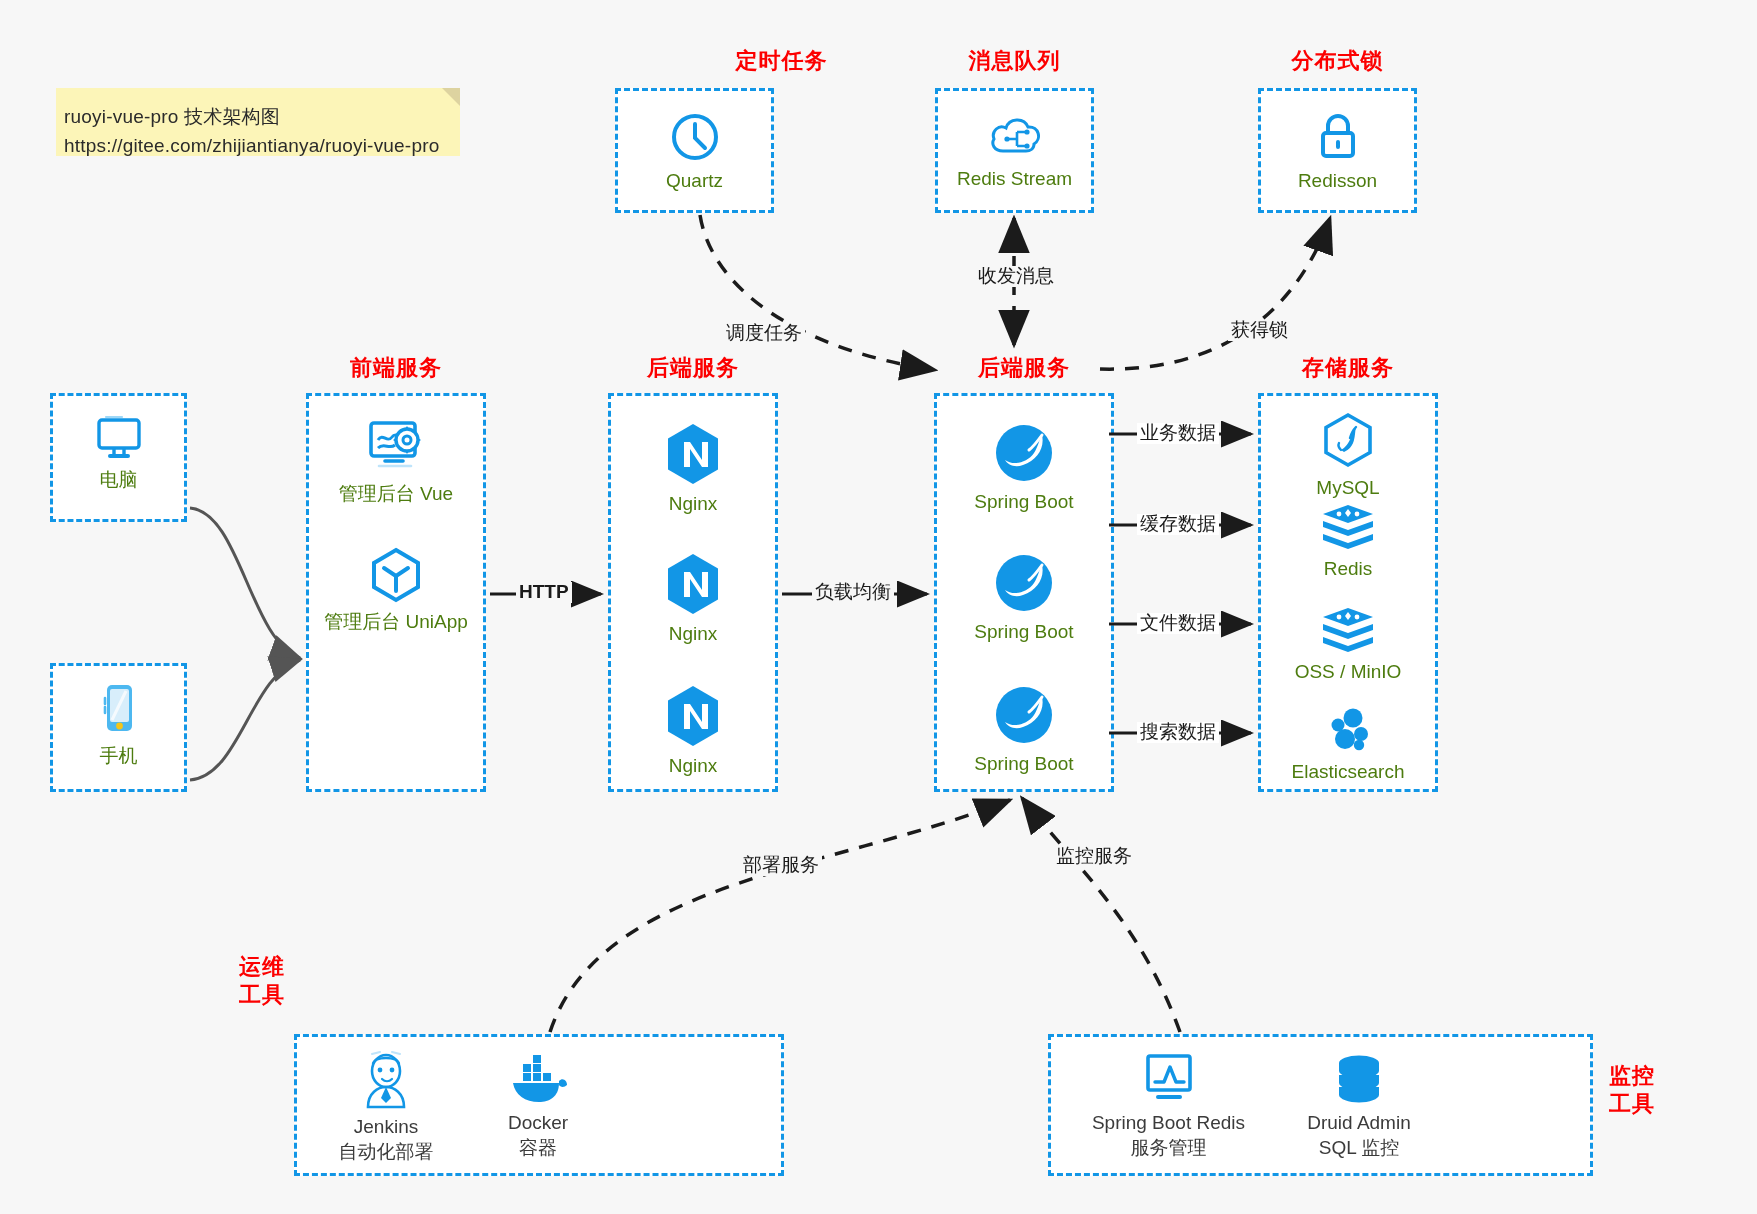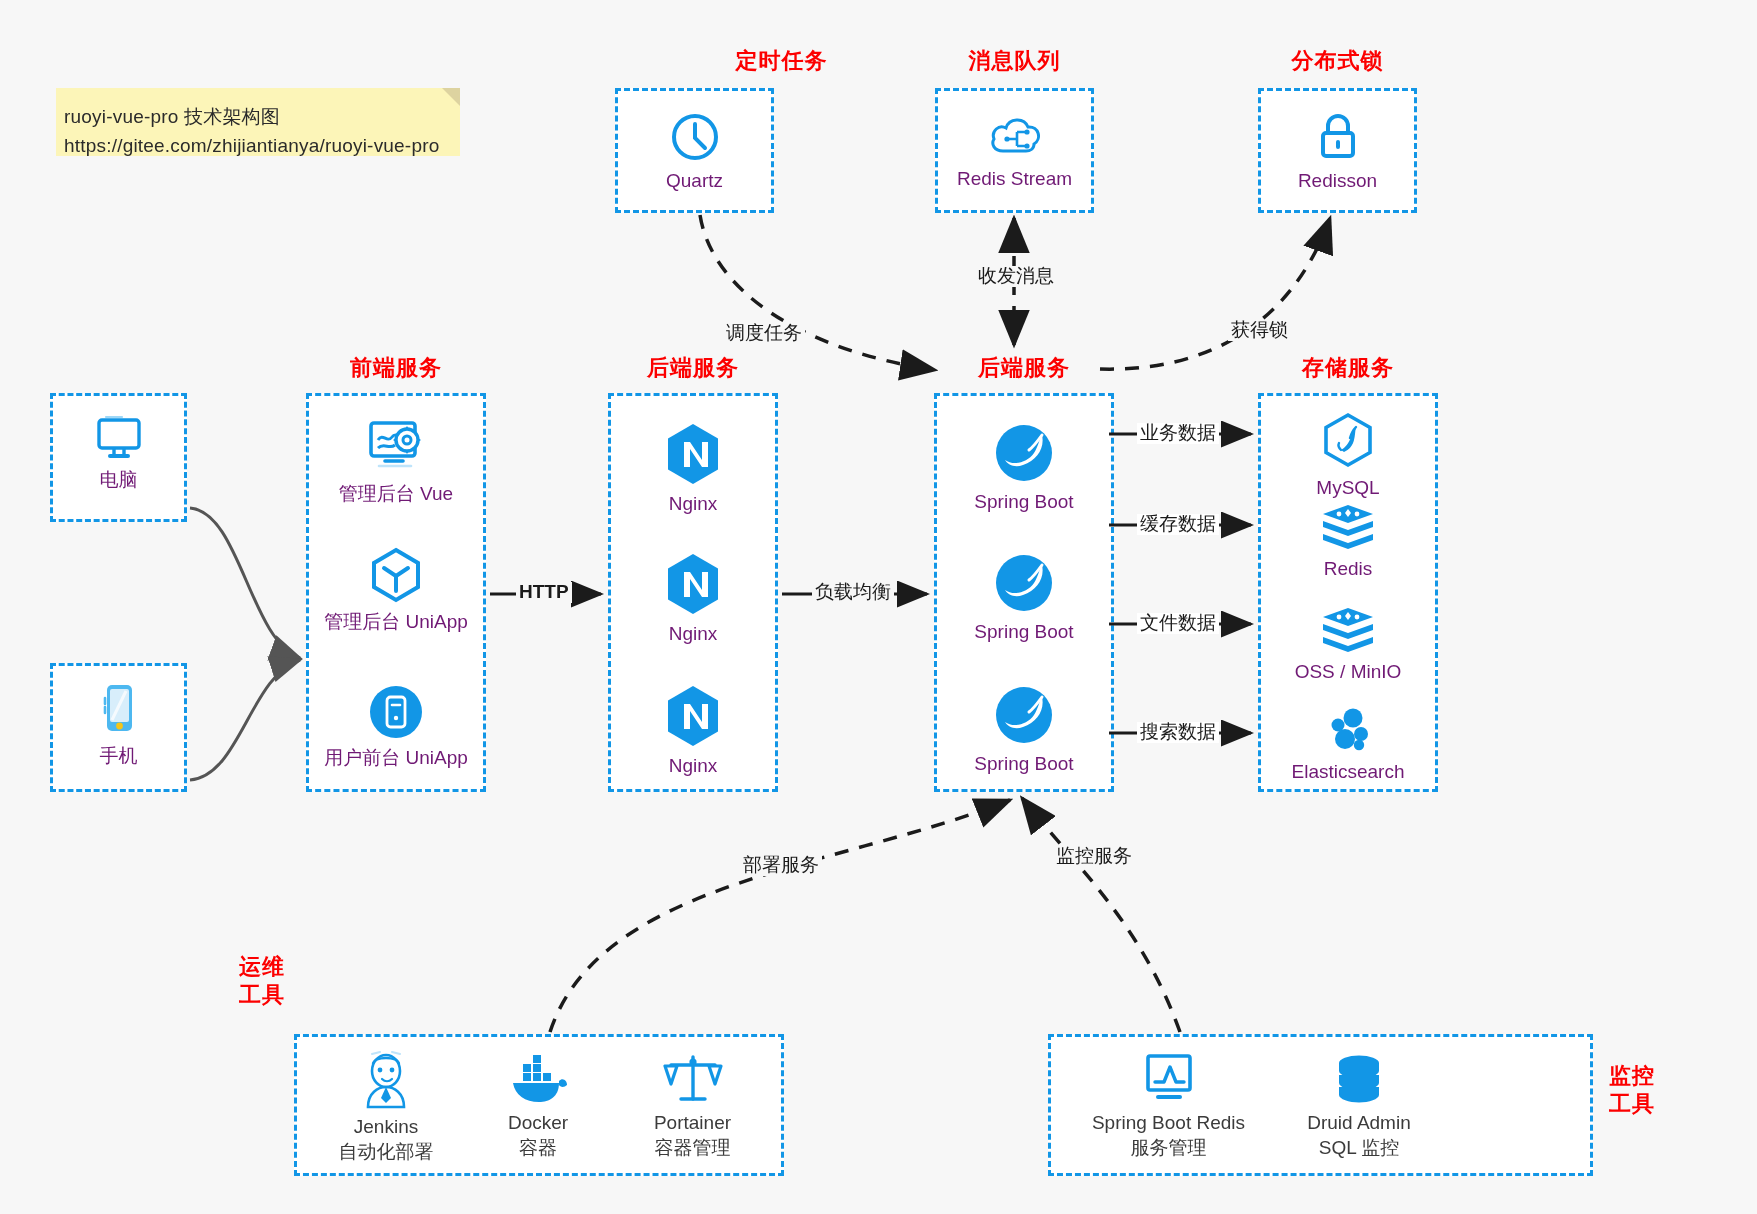--- a/index.html
+++ b/index.html
@@ -71,21 +71,21 @@
     text-align: center;
   }
   .node .ic {
     display: block;
     margin: 0 auto 6px auto;
     line-height: 0;
   }
   .node .lbl {
     display: block;
     font-size: 19px;
-    color: #701a75;
+    color: #4d7c0f;
     line-height: 1.25;
     white-space: nowrap;
   }
 
   
   .hnode {
     position: absolute;
     text-align: center;
   }
   .hnode .ic { display:block; margin: 0 auto 4px auto; line-height: 0; }
@@ -215,31 +215,20 @@
     </div>
     <div class="node" style="top:150px;">
       <span class="ic">
         <svg width="58" height="58" viewBox="0 0 58 58">
           <path d="M29 4 L51 17 L51 41 L29 54 L7 41 L7 17 Z" fill="none" stroke="#1296e6" stroke-width="4"></path>
           <path d="M29 30 L29 45 M29 30 L17 22 M29 30 L41 22" fill="none" stroke="#1296e6" stroke-width="4" stroke-linecap="round"></path>
         </svg>
       </span>
       <span class="lbl">管理后台 UniApp</span>
     </div>
-    <div class="node" style="top:288px;">
-      <span class="ic">
-        <svg width="56" height="56" viewBox="0 0 56 56">
-          <circle cx="28" cy="28" r="26" fill="#1296e6"></circle>
-          <rect x="19" y="13" width="18" height="30" rx="3.5" fill="none" stroke="#ffffff" stroke-width="2.8"></rect>
-          <path d="M24 21 L32 21" stroke="#ffffff" stroke-width="2.6" stroke-linecap="round"></path>
-          <circle cx="28" cy="34" r="2.2" fill="#ffffff"></circle>
-        </svg>
-      </span>
-      <span class="lbl">用户前台 UniApp</span>
-    </div>
   </div>
 
   <div class="group-title" style="left:608px; top:353px; width:170px;">后端服务</div>
   <div class="dbox" style="left:608px; top:393px; width:170px; height:399px;">
     <div class="node" style="top:26px;">
       <span class="ic">
         <svg width="58" height="64" viewBox="0 0 58 64">
           <path d="M29 2 L54 16.5 L54 47.5 L29 62 L4 47.5 L4 16.5 Z" fill="#1296e6"></path>
           <path d="M20 45 L20 20 L26 20 L38 38 L38 20 L44 20 L44 45 L38 45 L26 27 L26 45 Z" fill="#ffffff"></path>
         </svg>
@@ -382,34 +371,20 @@
           <circle cx="24" cy="19" r="2.4" fill="#1296e6"></circle>
           <circle cx="36" cy="19" r="2.4" fill="#1296e6"></circle>
           <path d="M26 28 C29 31 33 31 36 28" fill="none" stroke="#1296e6" stroke-width="2.2" stroke-linecap="round"></path>
           <path d="M12 56 C12 42 22 36 30 36 C38 36 48 42 48 56 Z" fill="none" stroke="#1296e6" stroke-width="2.6"></path>
           <path d="M30 36 L25 47 L30 52 L35 47 Z" fill="#1296e6"></path>
           <path d="M16 3 L24 1 M36 1 L44 3" stroke="#bfe4fa" stroke-width="2" stroke-linecap="round"></path>
         </svg>
       </span>
       <span class="lbl">Jenkins</span>
       <span class="lbl">自动化部署</span>
-    </div>
-    <div class="hnode" style="left:318px; top:16px; width:155px;">
-      <span class="ic">
-        <svg width="60" height="54" viewBox="0 0 60 54">
-          <path d="M30 4 L30 46" stroke="#1296e6" stroke-width="3.4" stroke-linecap="round"></path>
-          <path d="M8 12 L52 12" stroke="#1296e6" stroke-width="3.4" stroke-linecap="round"></path>
-          <path d="M18 46 L42 46" stroke="#1296e6" stroke-width="3.4" stroke-linecap="round"></path>
-          <path d="M2 13 L14 13 L8 31 Z" fill="none" stroke="#1296e6" stroke-width="3.2" stroke-linejoin="round"></path>
-          <path d="M46 13 L58 13 L52 31 Z" fill="none" stroke="#1296e6" stroke-width="3.2" stroke-linejoin="round"></path>
-          <circle cx="30" cy="9" r="3.6" fill="#1296e6"></circle>
-        </svg>
-      </span>
-      <span class="lbl">Portainer</span>
-      <span class="lbl">容器管理</span>
     </div>
   </div>
 
   <div class="dbox" style="left:1048px; top:1034px; width:545px; height:142px;">
     <div class="hnode" style="left:10px; top:14px; width:215px;">
       <span class="ic">
         <svg width="58" height="56" viewBox="0 0 58 56">
           <rect x="8" y="5" width="42" height="34" rx="2" fill="none" stroke="#1296e6" stroke-width="3.6"></rect>
           <path d="M15 31 L24 31 L30 16 L36 31 L44 31" fill="none" stroke="#1296e6" stroke-width="3.4" stroke-linejoin="round" stroke-linecap="round"></path>
           <path d="M18 46 L40 46" stroke="#1296e6" stroke-width="4" stroke-linecap="round"></path>

